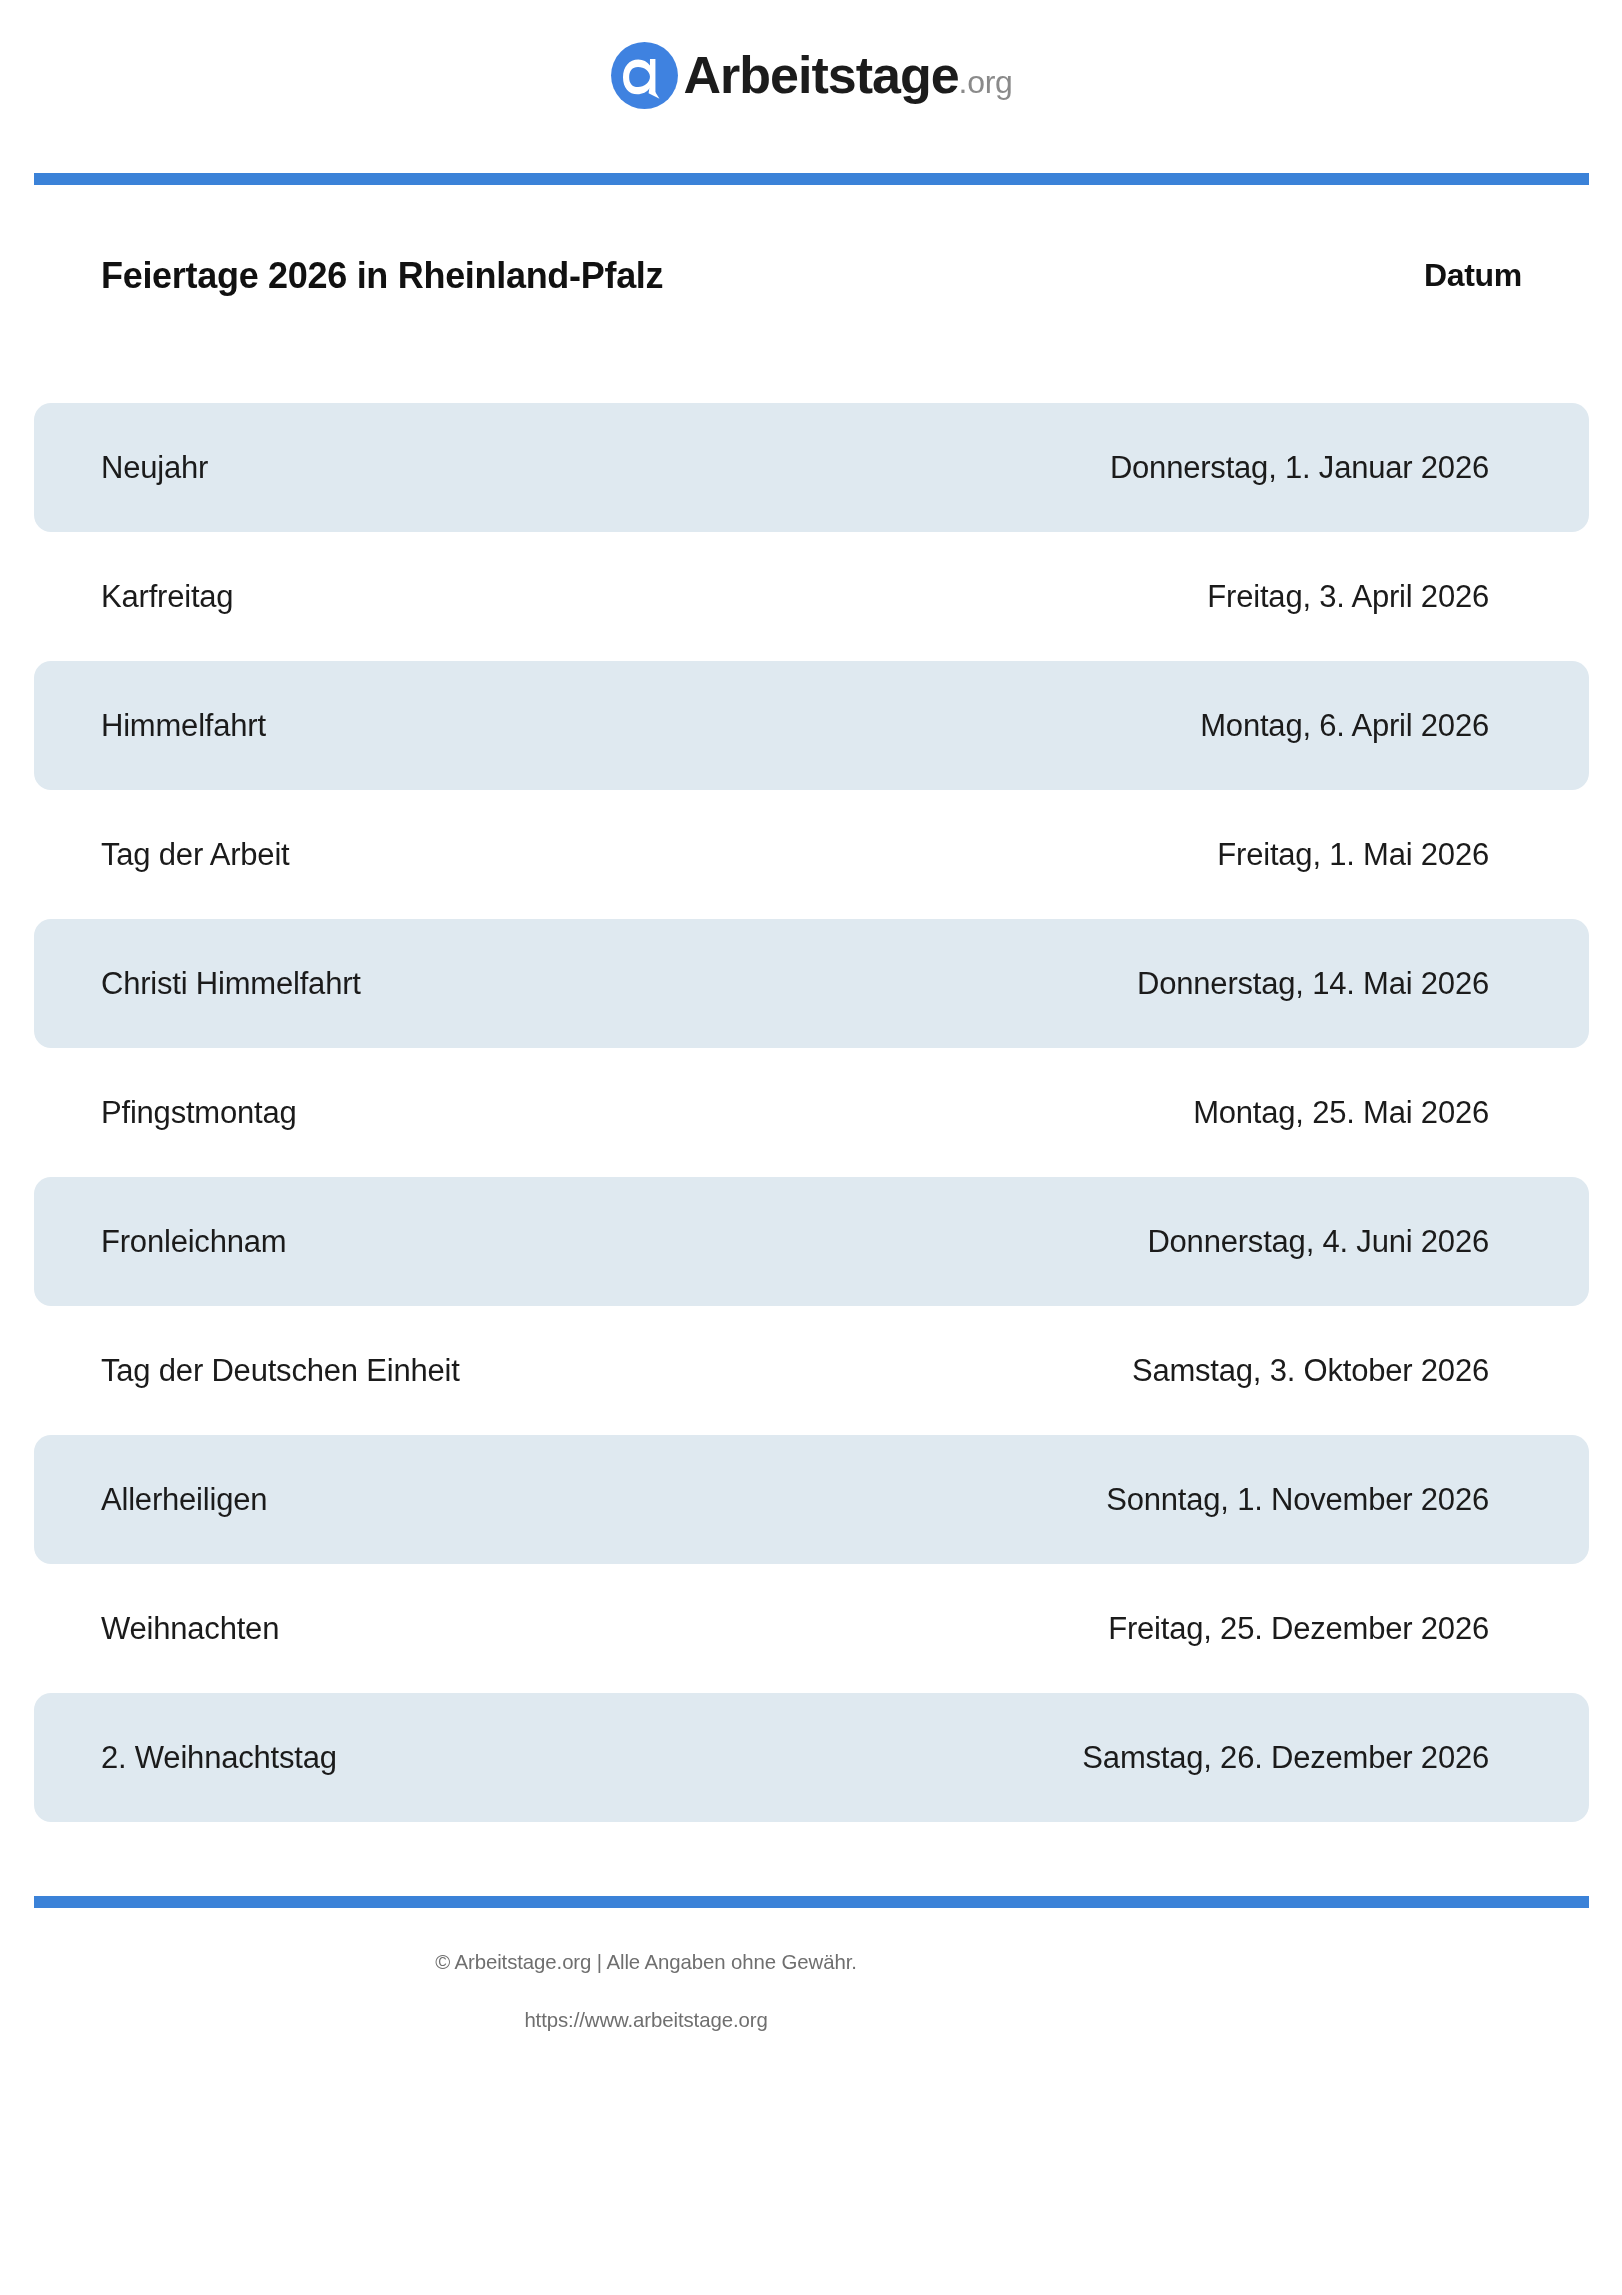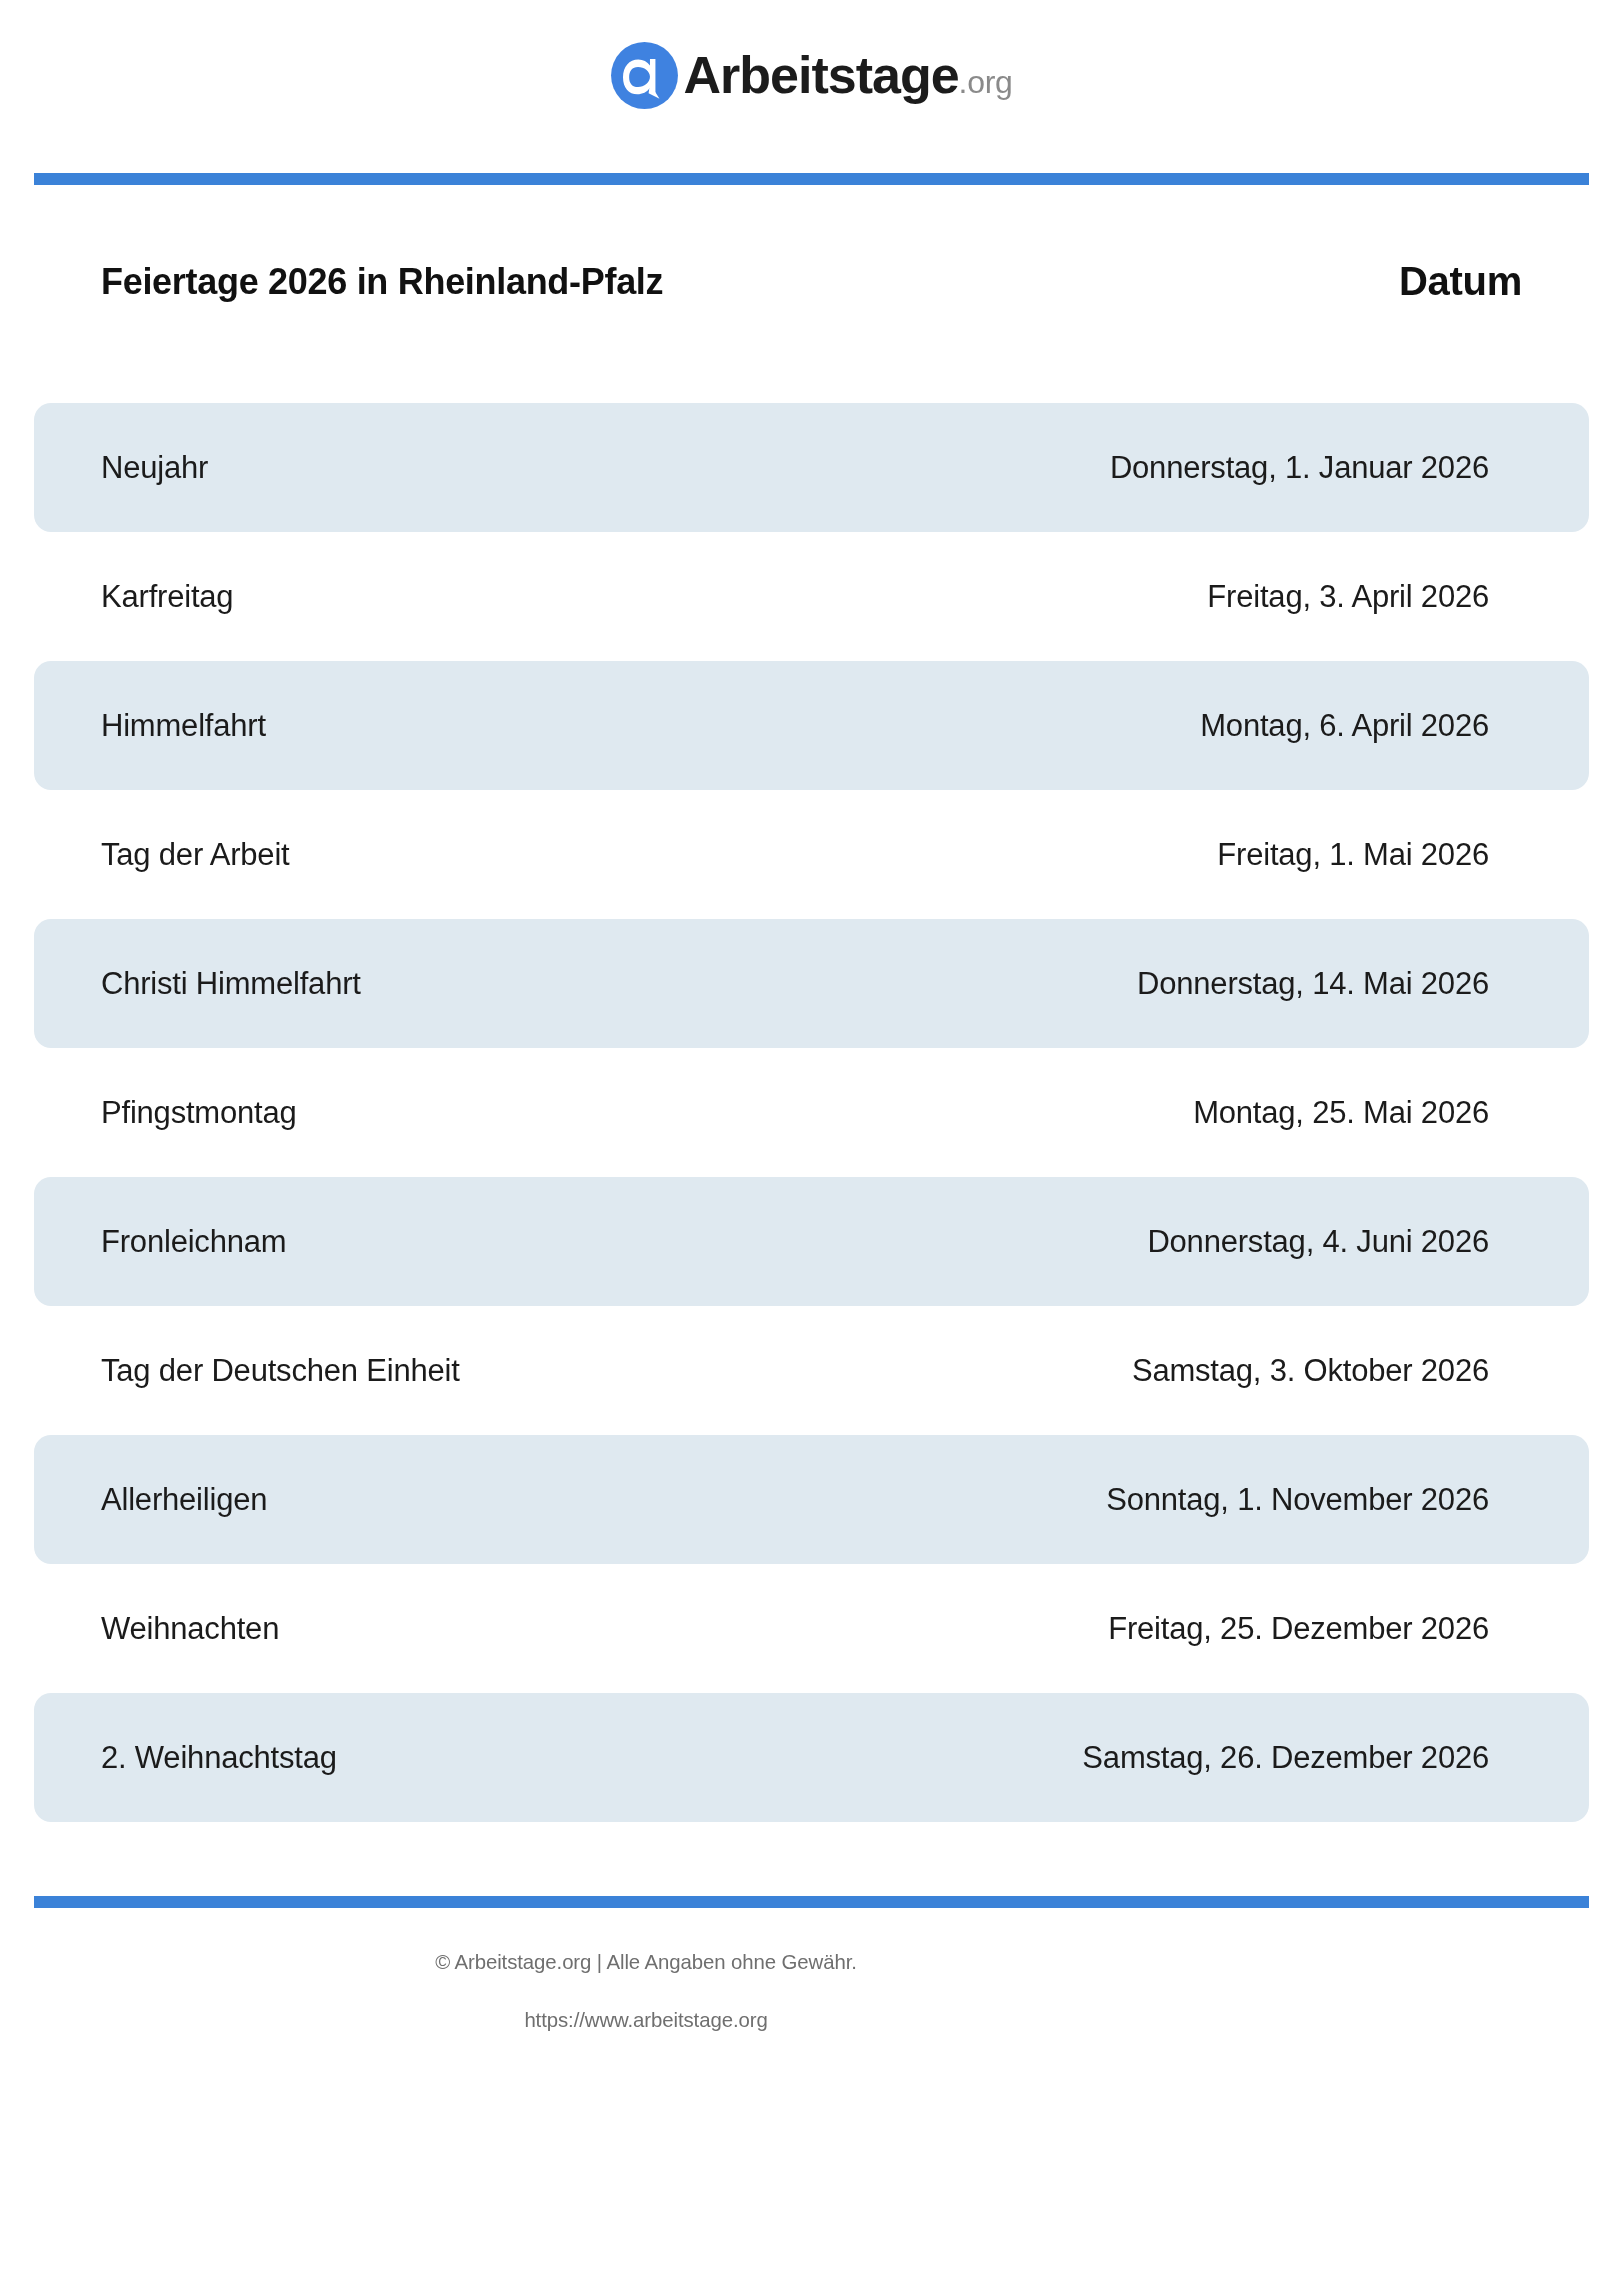--- a/index.html
+++ b/index.html
@@ -65,39 +65,39 @@
     height: 11.6px;
     background: #3b82d8;
   }
   .rule-top { top: 173px; }
   .rule-bottom { top: 1896px; }
 
   
   .table-head {
     position: absolute;
     left: 34px;
-    top: 254px;
+    top: 248px;
     width: 1555px;
     height: 55px;
     display: flex;
     align-items: center;
   }
   .th-name {
     flex: 1 1 auto;
     padding-left: 67px;
     font-size: 36px;
     font-weight: bold;
     color: #111111;
     white-space: nowrap;
     letter-spacing: -0.3px;
   }
   .th-date {
     flex: 0 0 auto;
     padding-right: 67px;
-    font-size: 40px;
+    font-size: 32px;
     font-weight: bold;
     color: #111111;
     text-align: right;
     white-space: nowrap;
     letter-spacing: -0.3px;
   }
 
   
   .table-body {
     position: absolute;

